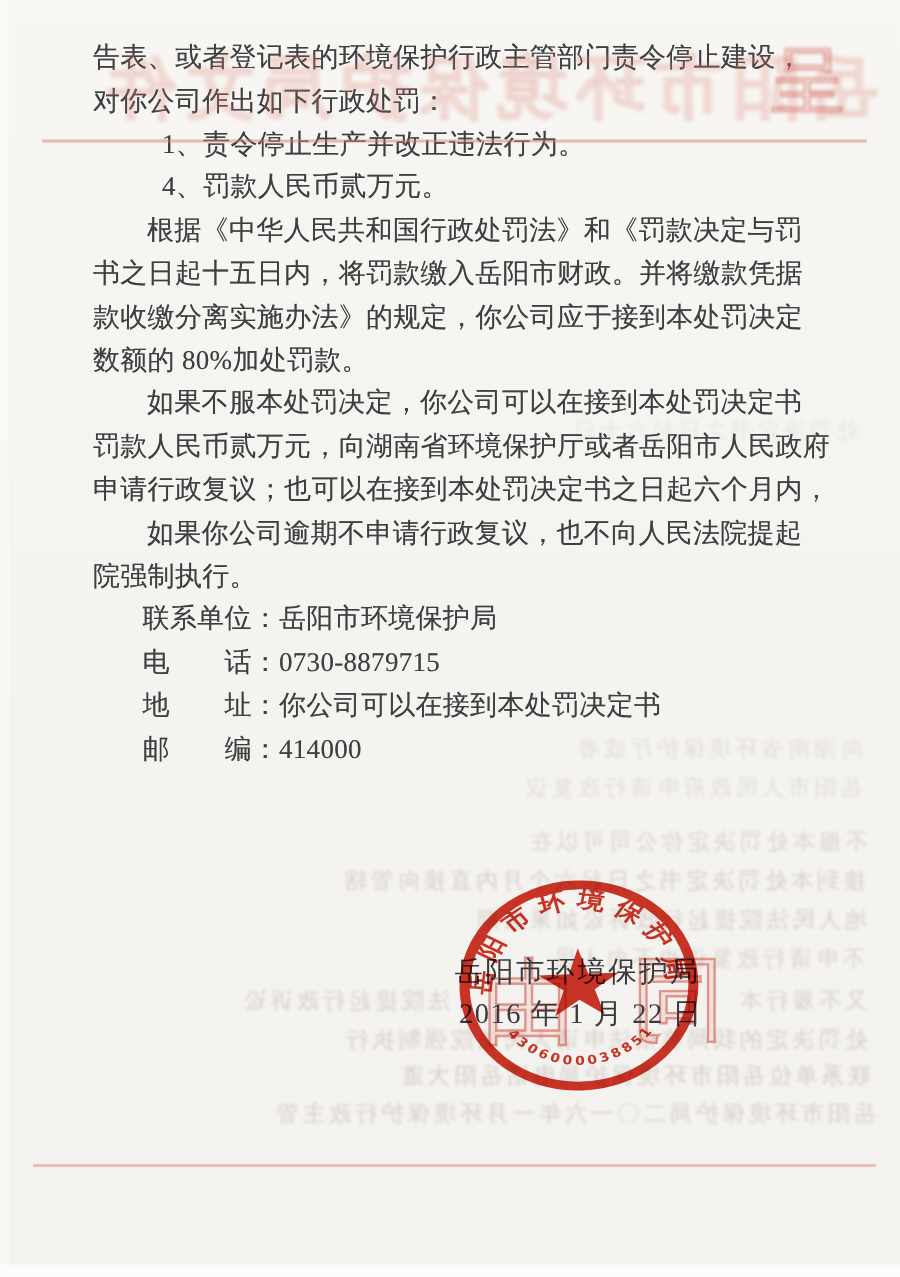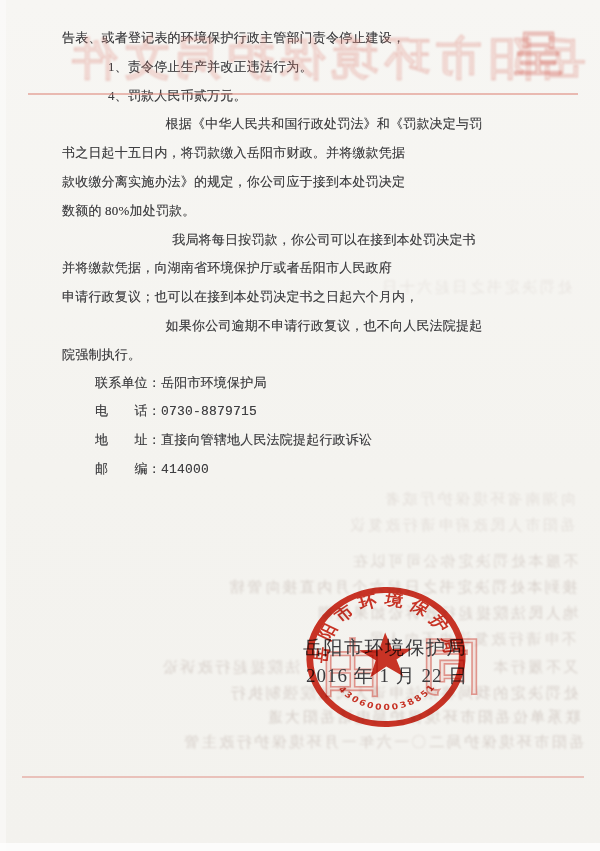--- a/index.html
+++ b/index.html
@@ -4,27 +4,27 @@
 <style>
   html,body{margin:0;padding:0;}
   .page{
     position:relative;width:600px;height:851px;overflow:hidden;
     background:linear-gradient(180deg,#f7f6f3 0%,#f4f3ef 55%,#f3f2ee 100%);
     font-family:"Liberation Serif","DejaVu Serif",serif;
   }
   
   .bodytext{
     position:absolute;left:62px;top:24px;width:488px;
-    font-size:13px;line-height:28.8px;color:#3f3f42;
+    font-size:18px;line-height:28.8px;color:#3f3f42;
     text-shadow:0 0 .4px rgba(60,60,60,.55);
   }
   .line{white-space:nowrap;letter-spacing:.2px;}
   .ind-a{padding-left:46px;}
-  .ind-b{padding-left:36px;text-align:center;}
-  .ind-c{padding-left:33px;font-family:Liberation Mono, monospace;}
+  .ind-b{padding-left:36px;}
+  .ind-c{padding-left:33px;}
   
   .sig-org{position:absolute;left:303px;top:635px;font-size:19px;letter-spacing:1.5px;color:#3a3a3d;z-index:6;white-space:nowrap;}
   .sig-date{position:absolute;left:306px;top:663px;font-size:19px;letter-spacing:1px;color:#3a3a3d;z-index:6;white-space:nowrap;}
   
   .seal{
     position:absolute;left:303px;top:584px;width:166px;height:146px;
     z-index:7;mix-blend-mode:multiply;opacity:.95;transform:rotate(-2deg);
   }
   
   .bleed-title{
@@ -76,34 +76,35 @@
       <div class="bleed-line" style="top: 658px; left: 458px; width: 120px; opacity: 0.26;">又不履行本</div>
       <div class="bleed-line" style="top: 684px; left: 62px; width: 516px; opacity: 0.28;">处罚决定的我局将依法申请人民法院强制执行</div>
       <div class="bleed-line" style="top: 708px; left: 52px; width: 528px; opacity: 0.3;">联系单位岳阳市环境保护局电话岳阳大道</div>
       <div class="bleed-line" style="top: 733px; left: 22px; width: 562px; opacity: 0.28;">岳阳市环境保护局二〇一六年一月环境保护行政主管</div>
     </div>
   <div class="bleed-char" style="left:320px;top:626px;">由</div>
   <div class="bleed-char" style="left:420px;top:624px;">同</div>
 
   <div class="bodytext" id="bodytext">
       <div class="line ">告表、或者登记表的环境保护行政主管部门责令停止建设，</div>
+      <div class="line ">对你公司作出如下行政处罚：</div>
       <div class="line ind-a">1、责令停止生产并改正违法行为。</div>
       <div class="line ind-a">4、罚款人民币贰万元。</div>
       <div class="line ind-b">根据《中华人民共和国行政处罚法》和《罚款决定与罚</div>
       <div class="line ">书之日起十五日内，将罚款缴入岳阳市财政。并将缴款凭据</div>
       <div class="line ">款收缴分离实施办法》的规定，你公司应于接到本处罚决定</div>
       <div class="line ">数额的 80%加处罚款。</div>
-      <div class="line ind-b">我局将每日按罚款，你公司可以在接到本处罚决定书</div>
-      <div class="line ">并将缴款凭据，向湖南省环境保护厅或者岳阳市人民政府</div>
+      <div class="line ind-b">如果不服本处罚决定，你公司可以在接到本处罚决定书</div>
+      <div class="line ">罚款人民币贰万元，向湖南省环境保护厅或者岳阳市人民政府</div>
       <div class="line ">申请行政复议；也可以在接到本处罚决定书之日起六个月内，</div>
       <div class="line ind-b">如果你公司逾期不申请行政复议，也不向人民法院提起</div>
       <div class="line ">院强制执行。</div>
       <div class="line ind-c">联系单位：岳阳市环境保护局</div>
       <div class="line ind-c">电　　话：0730-8879715</div>
-      <div class="line ind-c">地　　址：直接向管辖地人民法院提起行政诉讼</div>
+      <div class="line ind-c">地　　址：你公司可以在接到本处罚决定书</div>
       <div class="line ind-c">邮　　编：414000</div>
     </div>
 
   <div class="sig-org">岳阳市环境保护局</div>
   <div class="sig-date">2016 年 1 月 22 日</div>
 
   <div class="seal">
     <svg width="166" height="146" viewBox="0 0 160 160" preserveAspectRatio="none">
       <defs>
         <path id="arcTop" d="M 30.6,108.5 A 57,57 0 1 1 129.4,108.5" fill="none"></path>

